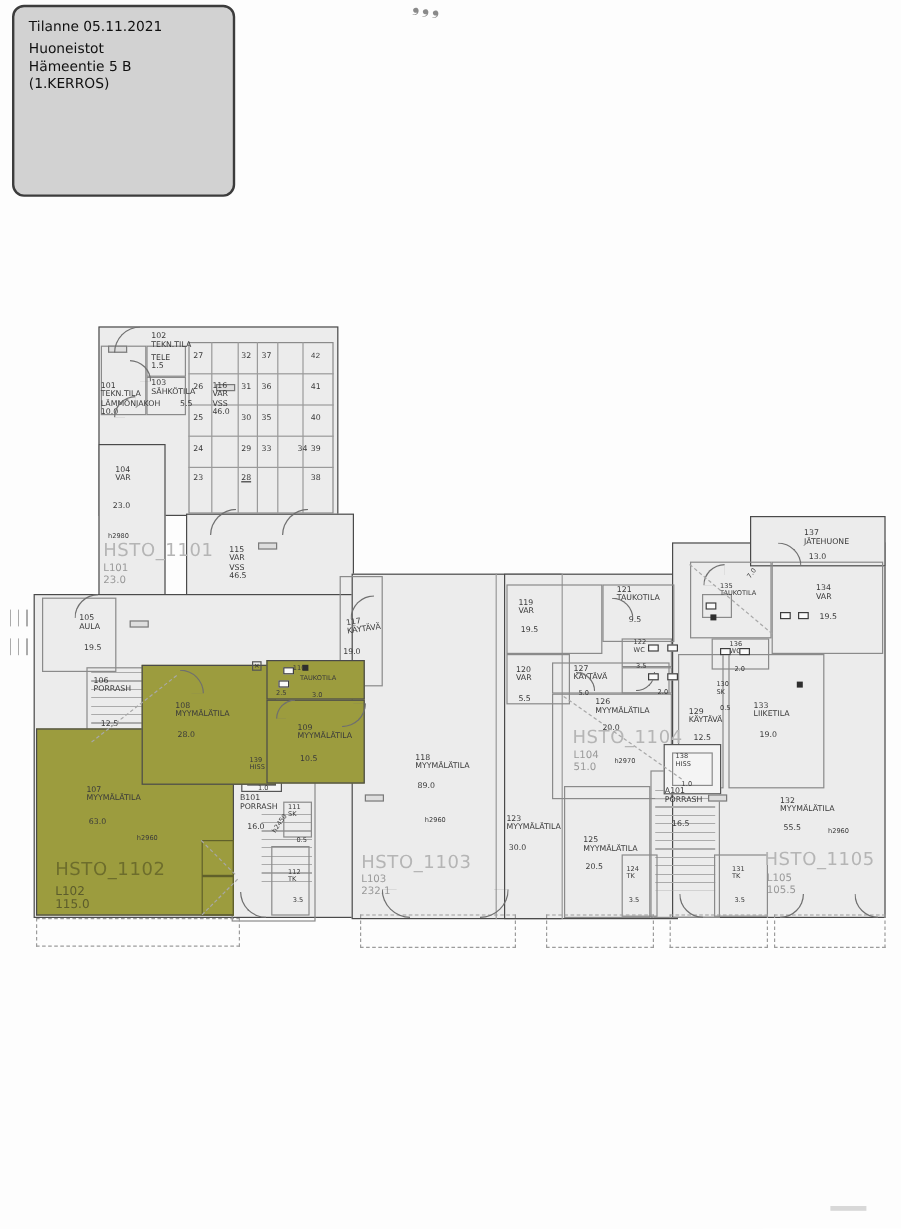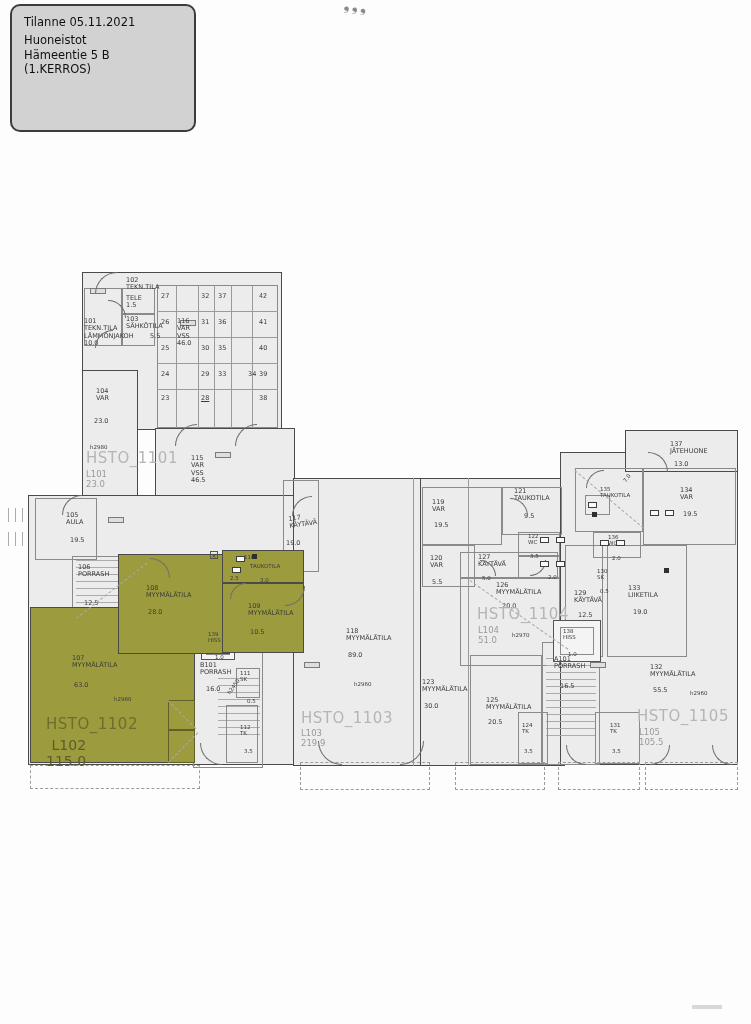--- a/index.html
+++ b/index.html
@@ -1,19 +1,19 @@
 <!DOCTYPE html>
 <html><head>
 <meta charset="utf-8">
 <style>
   html,body{margin:0;padding:0;background:#fff;}
   #screen{position:relative;width:751px;height:1024px;background:#fdfdfd;overflow:hidden;
           font-family:"DejaVu Sans",sans-serif;}
   
-  .legend{position:absolute;left:10px;top:4px;width:186px;height:128px;background:#d2d2d2;
+  .legend{position:absolute;left:10px;top:4px;width:186px;height:160px;background:#d2d2d2;
           border:2px solid #3c3c3c;border-radius:10px;box-sizing:border-box;padding:9px 12px;
           color:#101010;font-size:11.5px;line-height:1.25;}
   .legend .t1{margin-bottom:4px;}
   .legend-item{display:flex;margin-top:6px;align-items:flex-start;}
   .swatch{width:13px;height:13px;background:#a9a636;border:1.6px solid #2f2f2f;border-radius:2px;
           margin-right:8px;margin-top:1px;flex:0 0 auto;}
   .legend-item .lab{width:140px;}
   
   .pr{position:absolute;box-sizing:border-box;}
   .mass{background:#ececec;border:1.5px solid #4a4a4a;}
@@ -27,21 +27,21 @@
   .cbox{border:1px solid #7a7a7a;background:#dedede;}
   .fx{border:1px solid #3d3d3d;background:#fafafa;}
   .fxd{background:#2e2e2e;}
   .xbox{border:1px solid #555;color:#333;font-size:6px;line-height:6px;text-align:center;}
   .hissbox{border:1px solid #555;background:#f4f4f4;}
   .pl{position:absolute;font-size:6.5px;line-height:1.12;color:#3a3a3a;white-space:pre-line;}
   .t5{font-size:5.5px;}
   .big{font-size:15px;color:#b5b5b5;letter-spacing:.5px;white-space:nowrap;}
   .bigO{font-size:15px;color:rgba(45,45,18,.42);letter-spacing:.5px;white-space:nowrap;}
   .sub{font-size:8.5px;color:#9a9a9a;}
-  .subO{font-size:14px;color:#5c5c2c;text-align:right;}
+  .subO{font-size:10px;color:#5c5c2c;}
   .arc{position:absolute;border:1px solid #6f6f6f;border-right:none;border-bottom:none;
        border-top-left-radius:100%;box-sizing:border-box;}
   .diag{position:absolute;height:0;border-top:1px dashed #a8a8a8;transform-origin:left top;}
   .mark{position:absolute;color:#8a8a8a;}
 </style>
 </head>
 <body>
 
 <div id="screen">
 
@@ -211,21 +211,21 @@
       <div class="pl t5" style="left: 244px; top: 748px;">3.5</div>
       <div class="pl " style="left: 288px; top: 516px; transform: rotate(-8deg); transform-origin: left top;">117
 KÄYTÄVÄ</div>
       <div class="pl " style="left: 286px; top: 540px;">19.0</div>
       <div class="pl " style="left: 346px; top: 628px;">118
 MYYMÄLÄTILA</div>
       <div class="pl " style="left: 348px; top: 652px;">89.0</div>
       <div class="pl t5" style="left: 354px; top: 681px;">h2960</div>
       <div class="pl big" style="left: 301px; top: 710px;">HSTO_1103</div>
       <div class="pl sub" style="left: 301px; top: 729px;">L103
-219.9</div>
+232.1</div>
       <div class="pl " style="left: 422px; top: 679px;">123
 MYYMÄLÄTILA</div>
       <div class="pl " style="left: 424px; top: 703px;">30.0</div>
       <div class="pl " style="left: 432px; top: 499px;">119
 VAR</div>
       <div class="pl " style="left: 434px; top: 522px;">19.5</div>
       <div class="pl " style="left: 430px; top: 555px;">120
 VAR</div>
       <div class="pl " style="left: 432px; top: 579px;">5.5</div>
       <div class="pl " style="left: 514px; top: 488px;">121

